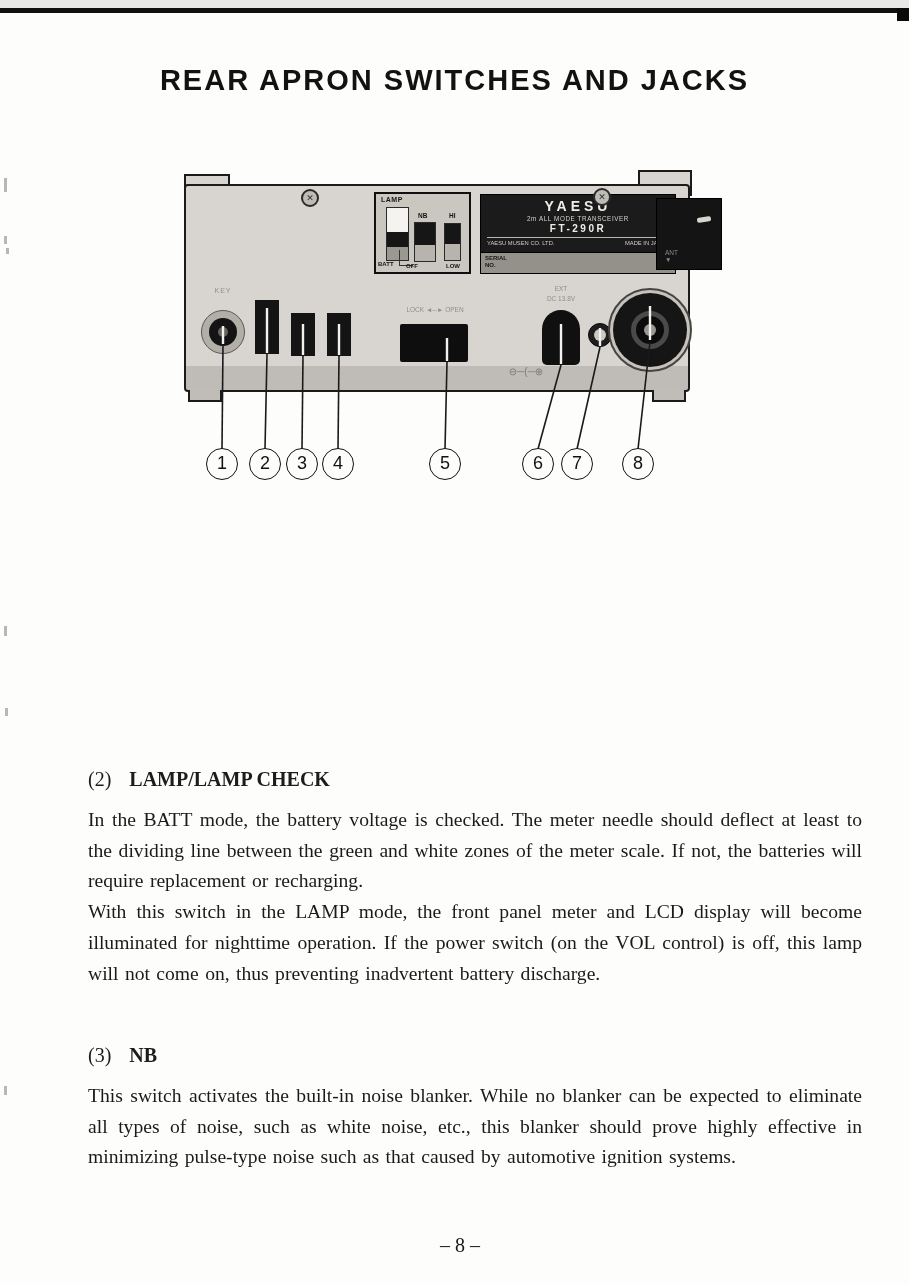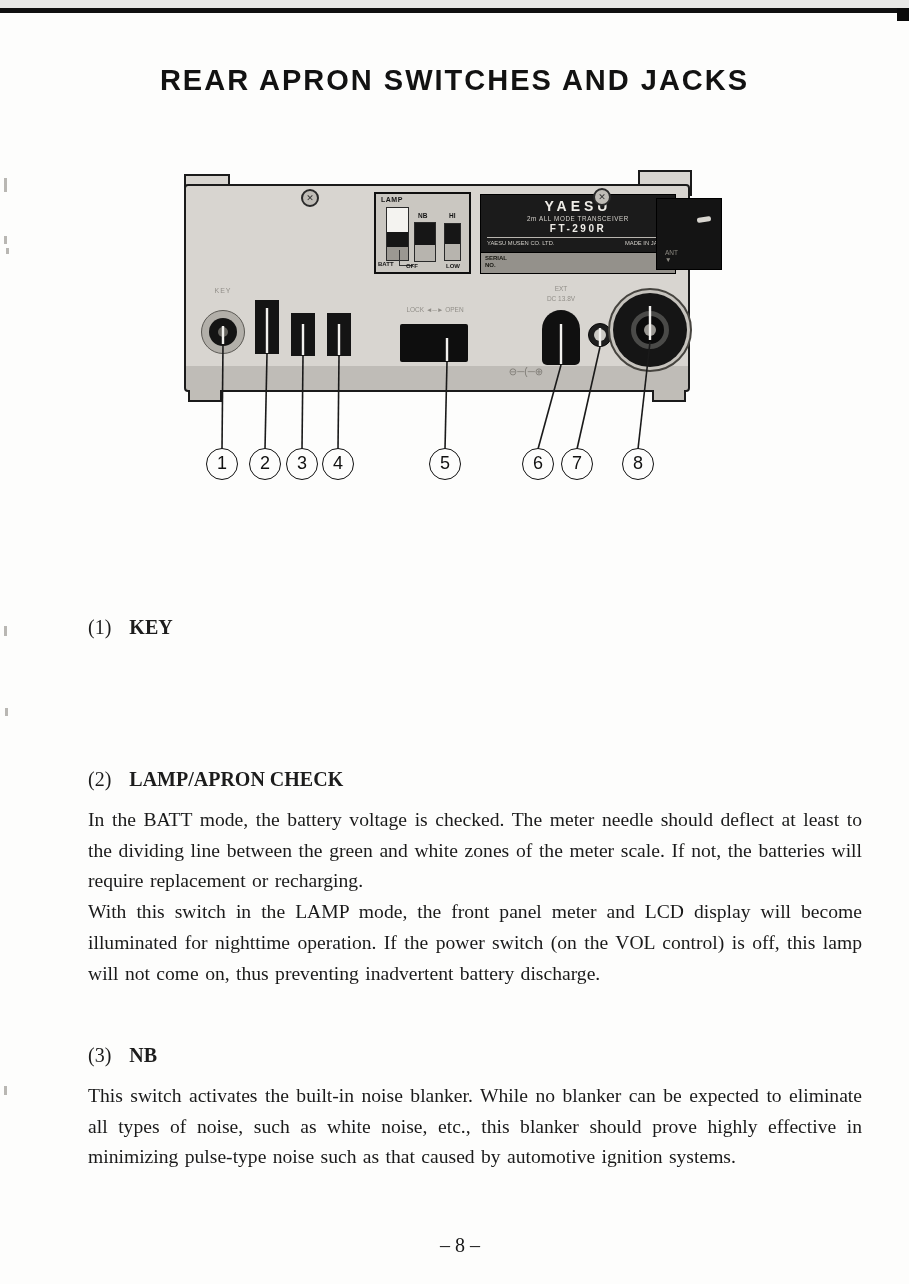--- a/index.html
+++ b/index.html
@@ -214,28 +214,25 @@
     <div class="abs callout" style="left:249px; top:440px;">2</div>
     <div class="abs callout" style="left:286px; top:440px;">3</div>
     <div class="abs callout" style="left:322px; top:440px;">4</div>
     <div class="abs callout" style="left:429px; top:440px;">5</div>
     <div class="abs callout" style="left:522px; top:440px;">6</div>
     <div class="abs callout" style="left:561px; top:440px;">7</div>
     <div class="abs callout" style="left:622px; top:440px;">8</div>
   </div>
 
   <div class="abs section" style="top:606px;">
-    <div class="sec-heading">
-      <span class="num">(1)</span><span class="ttl">KEY</span>
-    </div>
   </div>
 
   <div class="abs section" style="top:758px;">
     <div class="sec-heading">
-      <span class="num">(2)</span><span class="ttl">LAMP/APRON CHECK</span>
+      <span class="num">(2)</span><span class="ttl">LAMP/LAMP CHECK</span>
     </div>
     <p>In the BATT mode, the battery voltage is checked. The meter needle should deflect at least to the dividing line between the green and white zones of the meter scale. If not, the batteries will require replacement or recharging.</p>
     <p>With this switch in the LAMP mode, the front panel meter and LCD display will become illuminated for nighttime operation. If the power switch (on the VOL control) is off, this lamp will not come on, thus preventing inadvertent battery discharge.</p>
   </div>
 
   <div class="abs section" style="top:1034px;">
     <div class="sec-heading">
       <span class="num">(3)</span><span class="ttl">NB</span>
     </div>
     <p>This switch activates the built-in noise blanker. While no blanker can be expected to eliminate all types of noise, such as white noise, etc., this blanker should prove highly effective in minimizing pulse-type noise such as that caused by automotive ignition systems.</p>

